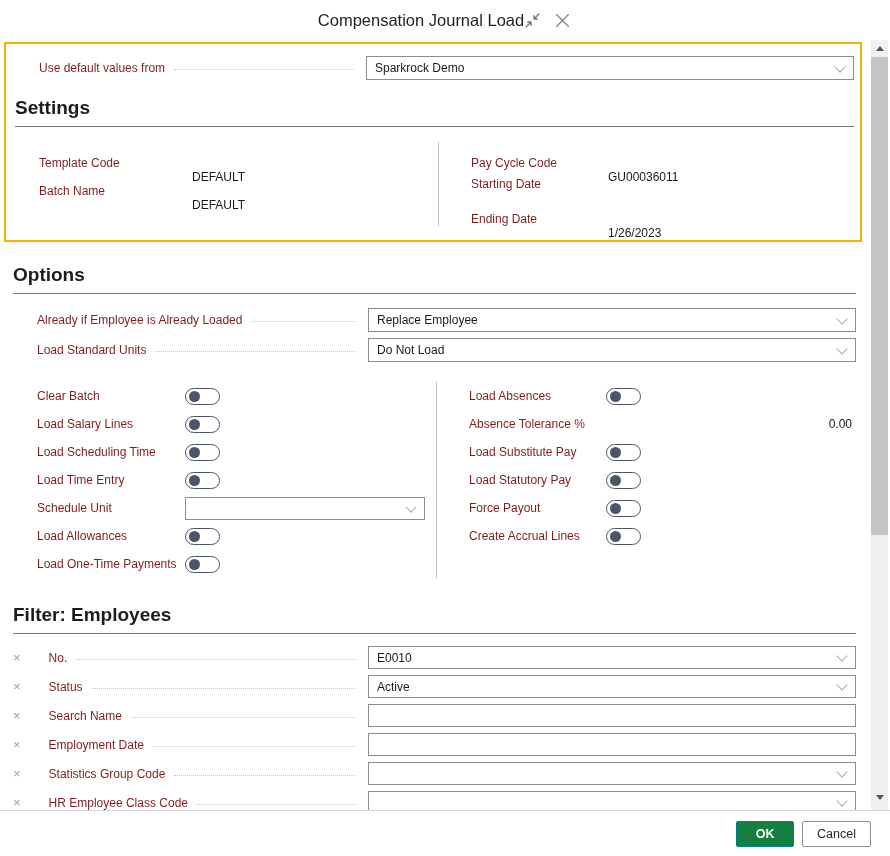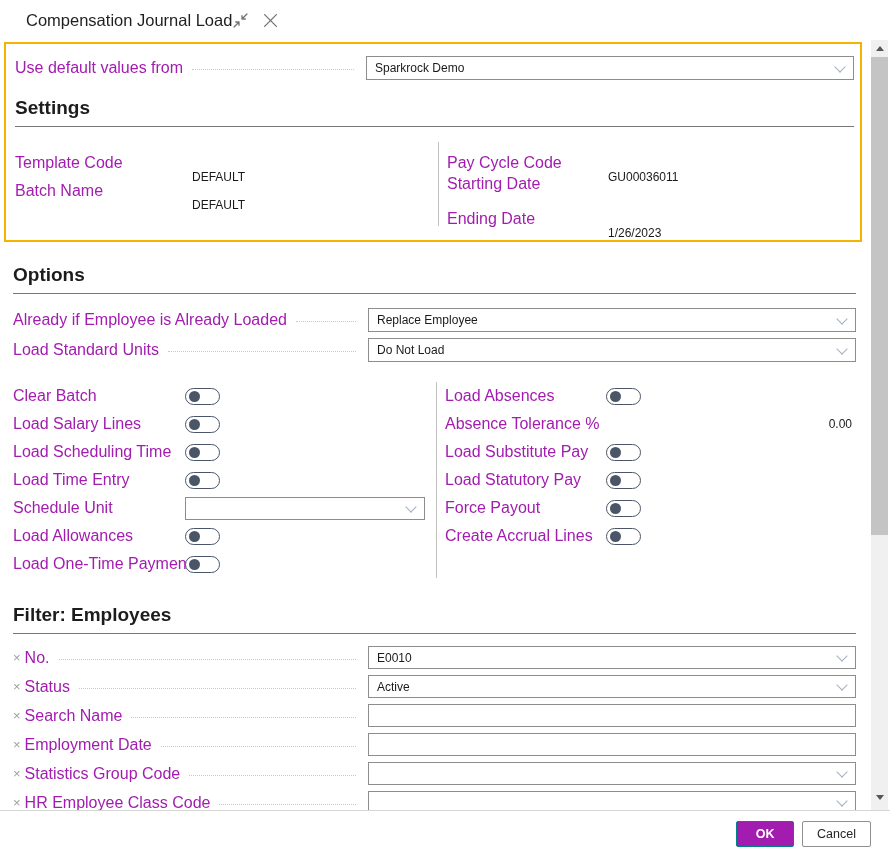--- a/index.html
+++ b/index.html
@@ -8,23 +8,22 @@
     position: relative;
     width: 890px; height: 856px;
     background: #fff;
     font-family: "Liberation Sans", "DejaVu Sans", sans-serif;
     color: #262626;
     overflow: hidden;
   }
   
   .titlebar {
     height: 40px;
-    display: flex; align-items: center; justify-content: flex-start;
+    display: flex; align-items: center; justify-content: center;
     padding: 0 16px 0 14px;
-    margin-left: 12px;
   }
   .title { font-size: 16.5px; font-weight: 400; color: #1f1f1f; }
   .win-icons { display: flex; align-items: center; gap: 14px; }
   .win-btn { width: 16px; height: 16px; display:flex; align-items:center; justify-content:center; cursor: pointer; }
 
   
   .content {
     position: absolute; top: 40px; left: 0;
     width: 870px; height: 770px;
     overflow: hidden;
@@ -38,21 +37,21 @@
     background: #fff;
   }
   
   .field-row {
     display: grid;
     grid-template-columns: 1fr 488px;
     align-items: center;
     height: 24px;
   }
   .label-wrap { display: flex; align-items: center; min-width: 0; }
-  .flabel { font-size: 16px; color: #a21caf; white-space: nowrap; }
+  .flabel { font-size: 12px; color: #7f1d1d; white-space: nowrap; margin-left: 24px; }
   .leader {
     flex: 1; height: 0;
     border-bottom: 1px dotted #c9c9c9;
     margin: 3px 12px 0 9px;
   }
   
   .combo, .textbox {
     height: 24px;
     border: 1px solid #8d8d8d;
     background: #fff;
@@ -126,21 +125,21 @@
     border-top: 1px solid #d6d6d6;
     display: flex; align-items: center; justify-content: flex-end;
     gap: 8px; padding-right: 19px; background: #fff;
   }
   .btn {
     height: 26px; min-width: 58px;
     display: flex; align-items: center; justify-content: center;
     font-size: 12.5px; border-radius: 2px; cursor: pointer; padding: 0 14px;
     font-family: inherit;
   }
-  .btn-primary { background: #a21caf; color: #fff; font-weight: 700; border: 1px solid #008089; }
+  .btn-primary { background: #15803d; color: #fff; font-weight: 700; border: 1px solid #008089; }
   .btn-secondary { background: #fff; color: #262626; border: 1px solid #8f8f8f; }
   .mt3 { margin-top: 3px; }
   .mt14 { margin-top: 14px; }
   .mt15 { margin-top: 15px; }
   .mt17 { margin-top: 17px; }
   .mt20 { margin-top: 20px; }
   .mt22 { margin-top: 22px; }
   .mt26 { margin-top: 26px; }
   .mb6 { margin-bottom: 6px; }
   .mt12 { margin-top: 12px; }

